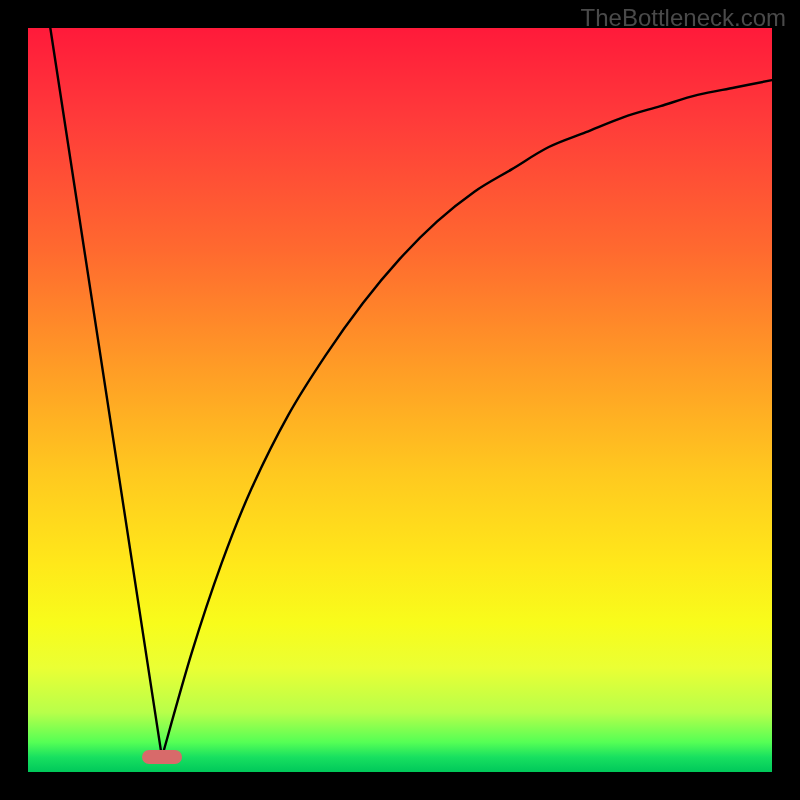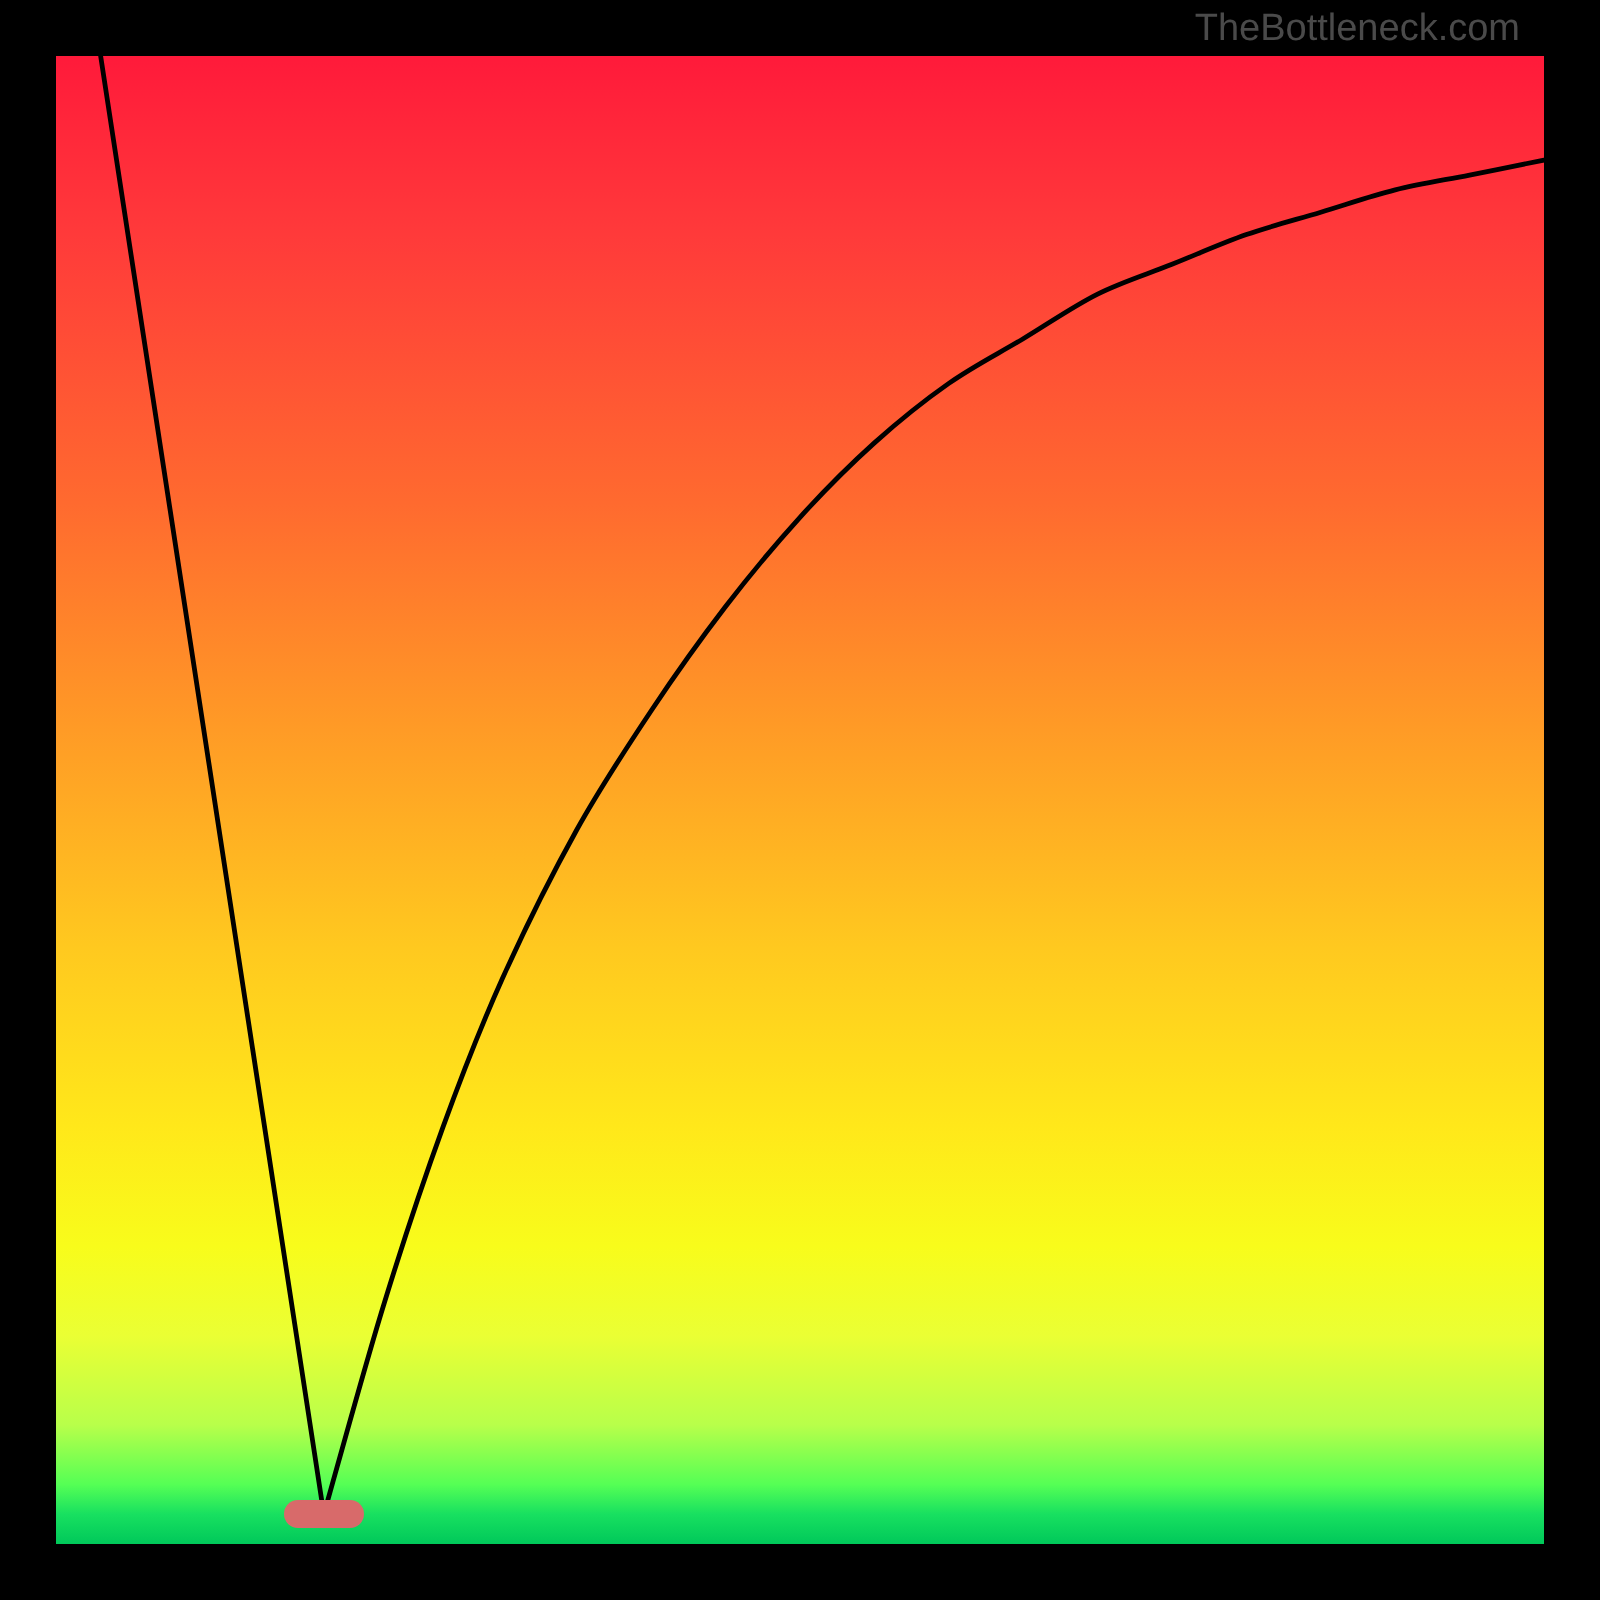--- a/index.html
+++ b/index.html
@@ -35,23 +35,23 @@
       #eaff34 86%,
       #b8ff4a 92%,
       #55ff55 96%,
       #18e060 98%,
       #00c85a 100%
     );
   }
   .attribution {
     position: absolute;
     top: 4px;
-    right: 40px;
+    right: 14px;
     color: #4a4a4a;
-    font-size: 19px;
+    font-size: 24px;
     font-weight: 400;
     letter-spacing: 0px;
     z-index: 5;
   }
   svg.curve {
     position: absolute;
     left: 0;
     top: 0;
     width: 744px;
     height: 744px;

